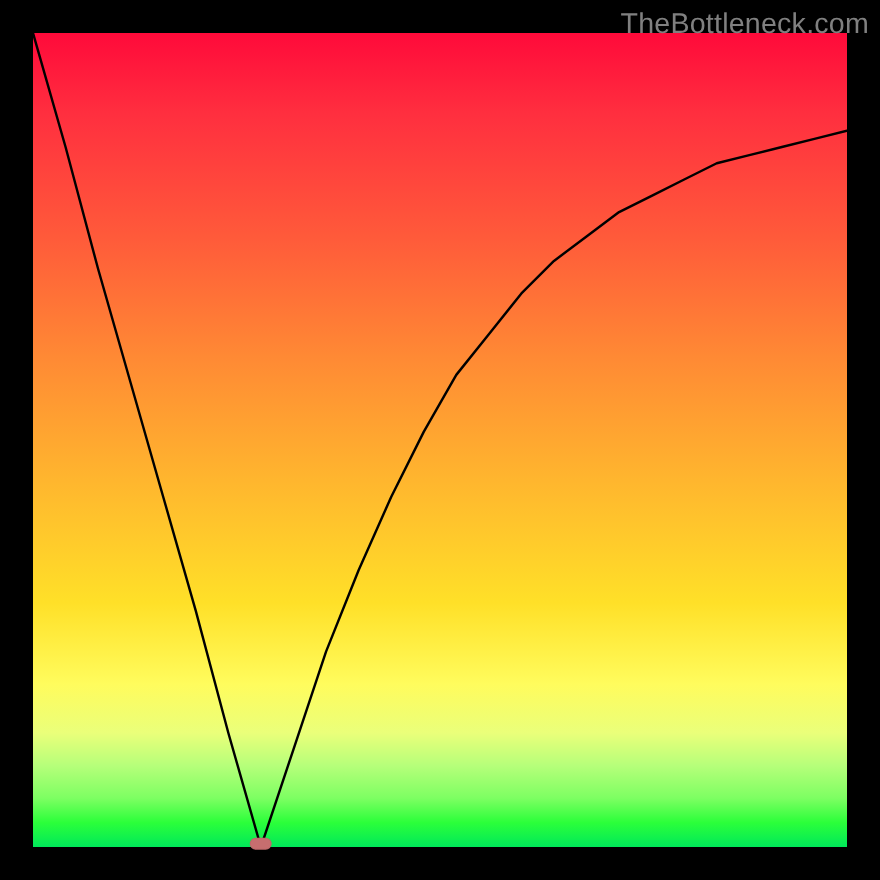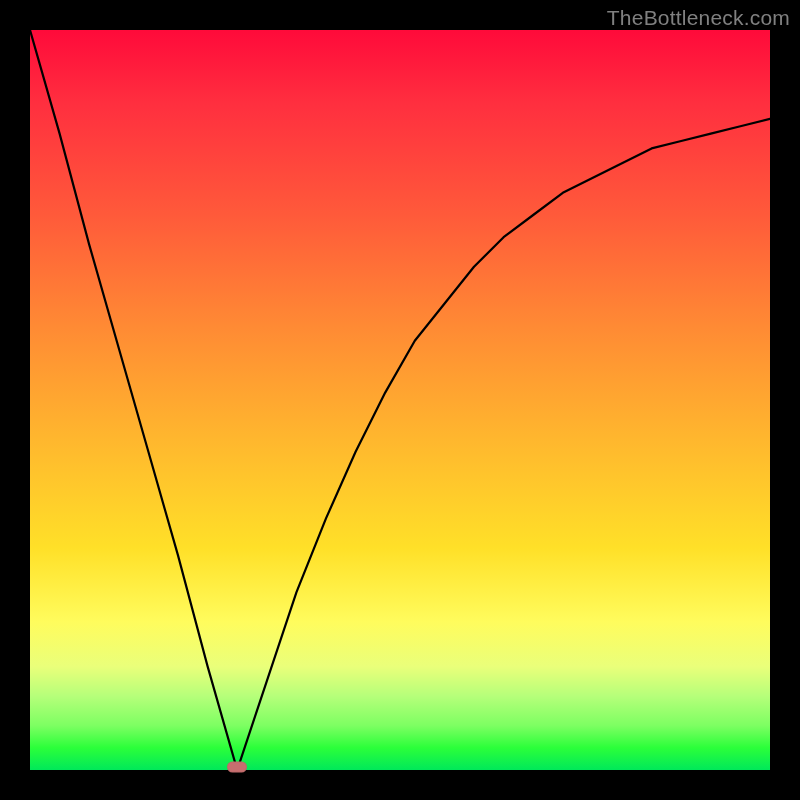--- a/index.html
+++ b/index.html
@@ -37,21 +37,21 @@
       #7dff62 94%,
       #2bff3a 97%,
       #00e85a 100%
     );
   }
   .attribution {
     position: absolute;
     top: 6px;
     right: 10px;
     color: #808080;
-    font-size: 21px;
+    font-size: 26px;
     font-weight: 400;
     letter-spacing: 0.2px;
     user-select: none;
   }
   svg.curves {
     position: absolute;
     left: 0;
     top: 0;
     width: 740px;
     height: 740px;

